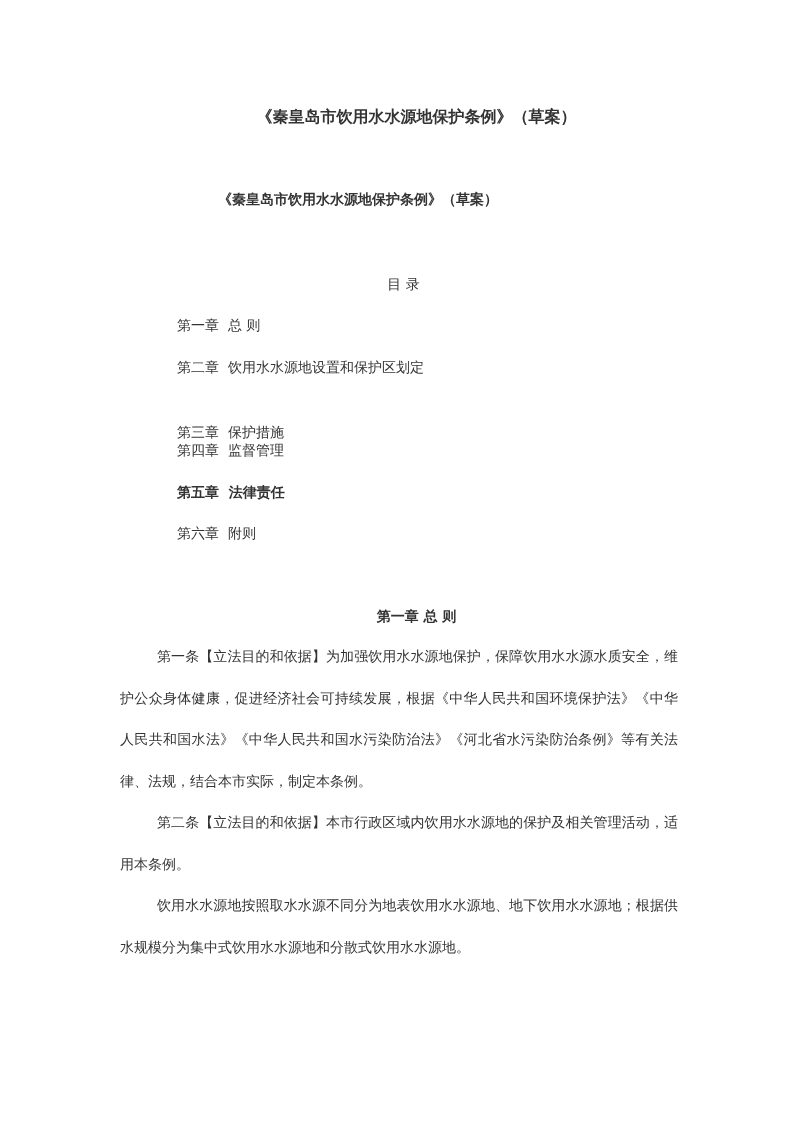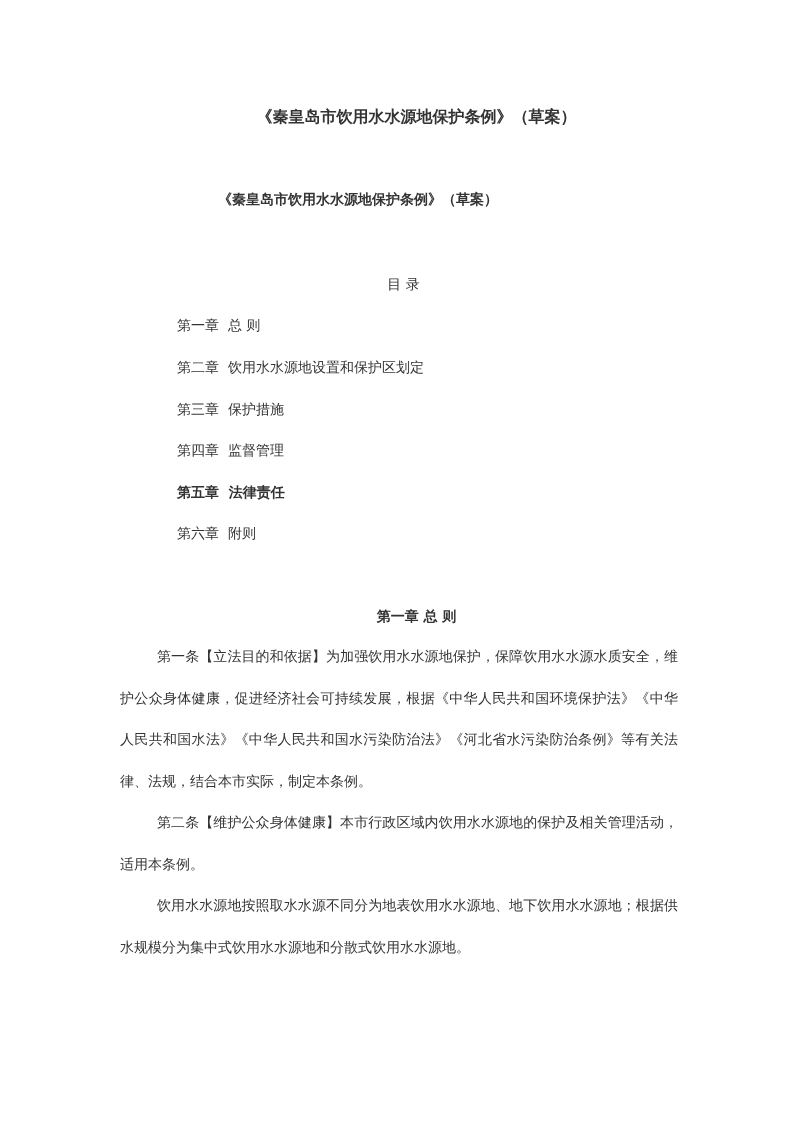--- a/index.html
+++ b/index.html
@@ -45,35 +45,35 @@
 
   <div class="abs toc-heading">目  录</div>
 
   <div>
     <div class="abs toc-item" style="top:317px;">
       <span>第一章</span>&nbsp;&nbsp;<span>总 则</span>
     </div>
     <div class="abs toc-item" style="top:359px;">
       <span>第二章</span>&nbsp;&nbsp;<span>饮用水水源地设置和保护区划定</span>
     </div>
-    <div class="abs toc-item" style="top:401px;">
+    <div class="abs toc-item" style="top:424px;">
       <span>第三章</span>&nbsp;&nbsp;<span>保护措施</span>
     </div>
     <div class="abs toc-item" style="top:442px;">
       <span>第四章</span>&nbsp;&nbsp;<span>监督管理</span>
     </div>
     <div class="abs toc-item" style="top:484px;font-weight:bold;">
       <span>第五章</span>&nbsp;&nbsp;<span>法律责任</span>
     </div>
     <div class="abs toc-item" style="top:525px;">
       <span>第六章</span>&nbsp;&nbsp;<span>附则</span>
     </div>
   </div>
 
   <div class="abs chapter-heading">第一章  总 则</div>
 
   <p class="para" style="top:636px;"><b>第一条【立法目的和依据】</b><span>为加强饮用水水源地保护，保障饮用水水源水质安全，维护公众身体健康，促进经济社会可持续发展，根据《中华人民共和国环境保护法》《中华人民共和国水法》《中华人民共和国水污染防治法》《河北省水污染防治条例》等有关法律、法规，结合本市实际，制定本条例。</span></p>
 
-  <p class="para" style="top:802px;"><b>第二条【维护公众身体健康】</b><span>本市行政区域内饮用水水源地的保护及相关管理活动，适用本条例。</span></p>
+  <p class="para" style="top:802px;"><b>第二条【立法目的和依据】</b><span>本市行政区域内饮用水水源地的保护及相关管理活动，适用本条例。</span></p>
 
   <p class="para" style="top:885px;font-family:Liberation Serif, serif;"><span>饮用水水源地按照取水水源不同分为地表饮用水水源地、地下饮用水水源地；根据供水规模分为集中式饮用水水源地和分散式饮用水水源地。</span></p>
 
 </div>
 
 </body></html>

